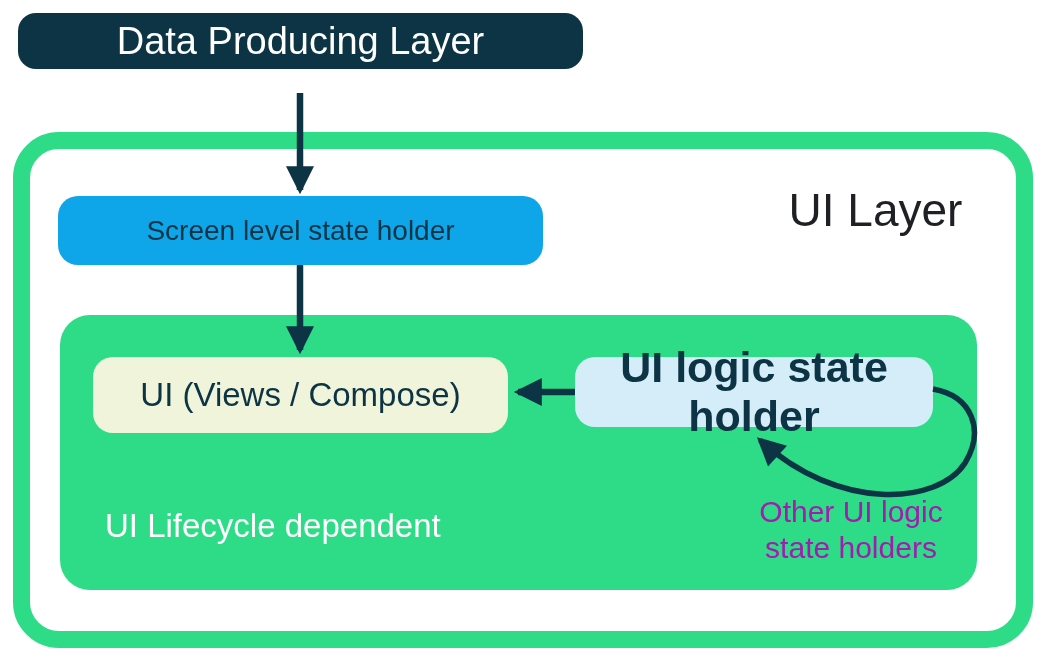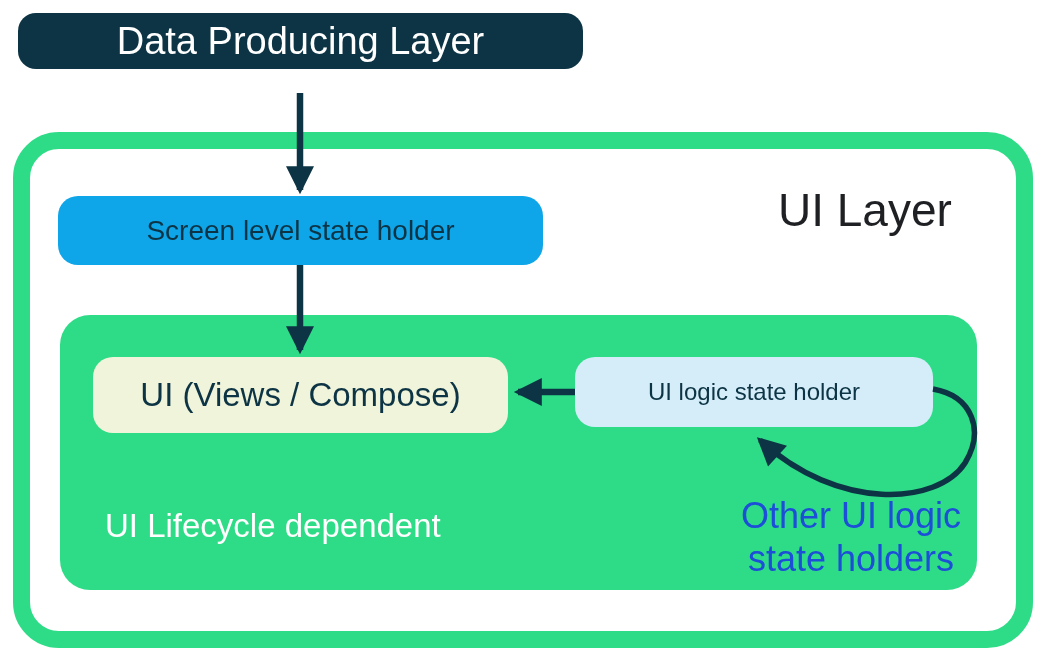--- a/index.html
+++ b/index.html
@@ -39,20 +39,21 @@
     border: 17px solid #2edc87;
     border-radius: 46px;
     background: #ffffff;
   }
   .ui-layer-title {
     position: absolute;
     left: 778px; top: 183px;
     width: 195px;
     font-size: 46px;
     color: #1e2023;
+    text-align: center;
     white-space: nowrap;
   }
   .screen-holder-box {
     left: 58px; top: 196px;
     width: 485px; height: 69px;
     background: #0ea5e9;
     border-radius: 20px;
     color: #0c3444;
     font-size: 28px;
   }
@@ -70,36 +71,37 @@
     border-radius: 20px;
     color: #0c3444;
     font-size: 33px;
   }
   .ui-logic-box {
     left: 575px; top: 357px;
     width: 358px; height: 70px;
     background: #d4edf9;
     border-radius: 20px;
     color: #0c3444;
-    font-size: 24px;
+    font-size: 43px;
+    font-weight: bold;
   }
   .lifecycle-label {
     position: absolute;
     left: 105px; top: 507px;
     font-size: 33px;
     color: #ffffff;
     white-space: nowrap;
   }
   .other-holders-label {
     position: absolute;
     left: 736px; top: 494px;
     width: 230px;
-    font-size: 36px;
+    font-size: 30px;
     line-height: 1.2;
-    color: #1d4ed8;
+    color: #a21caf;
     text-align: center;
     white-space: pre-line;
   }
   .arrow-overlay {
     position: absolute;
     left: 0; top: 0;
     width: 1046px; height: 663px;
     pointer-events: none;
     z-index: 5;
   }

